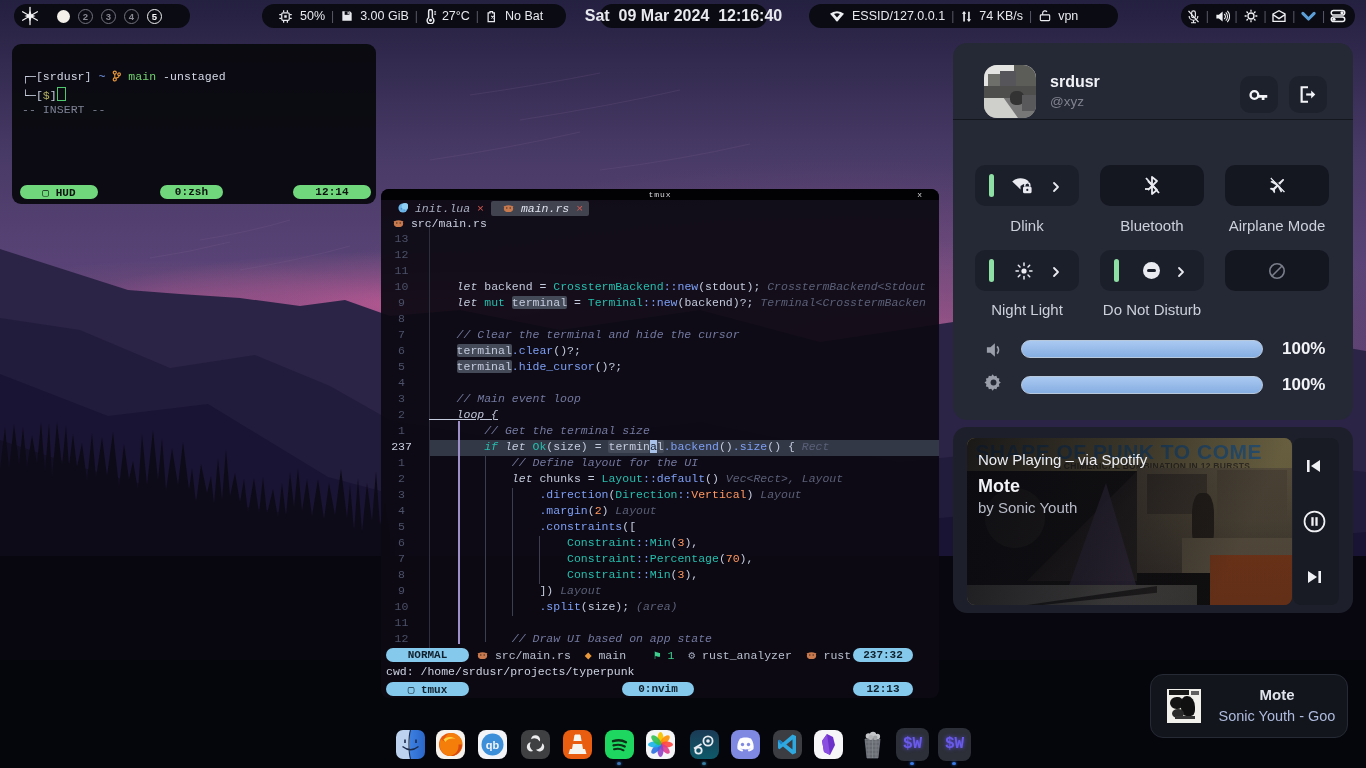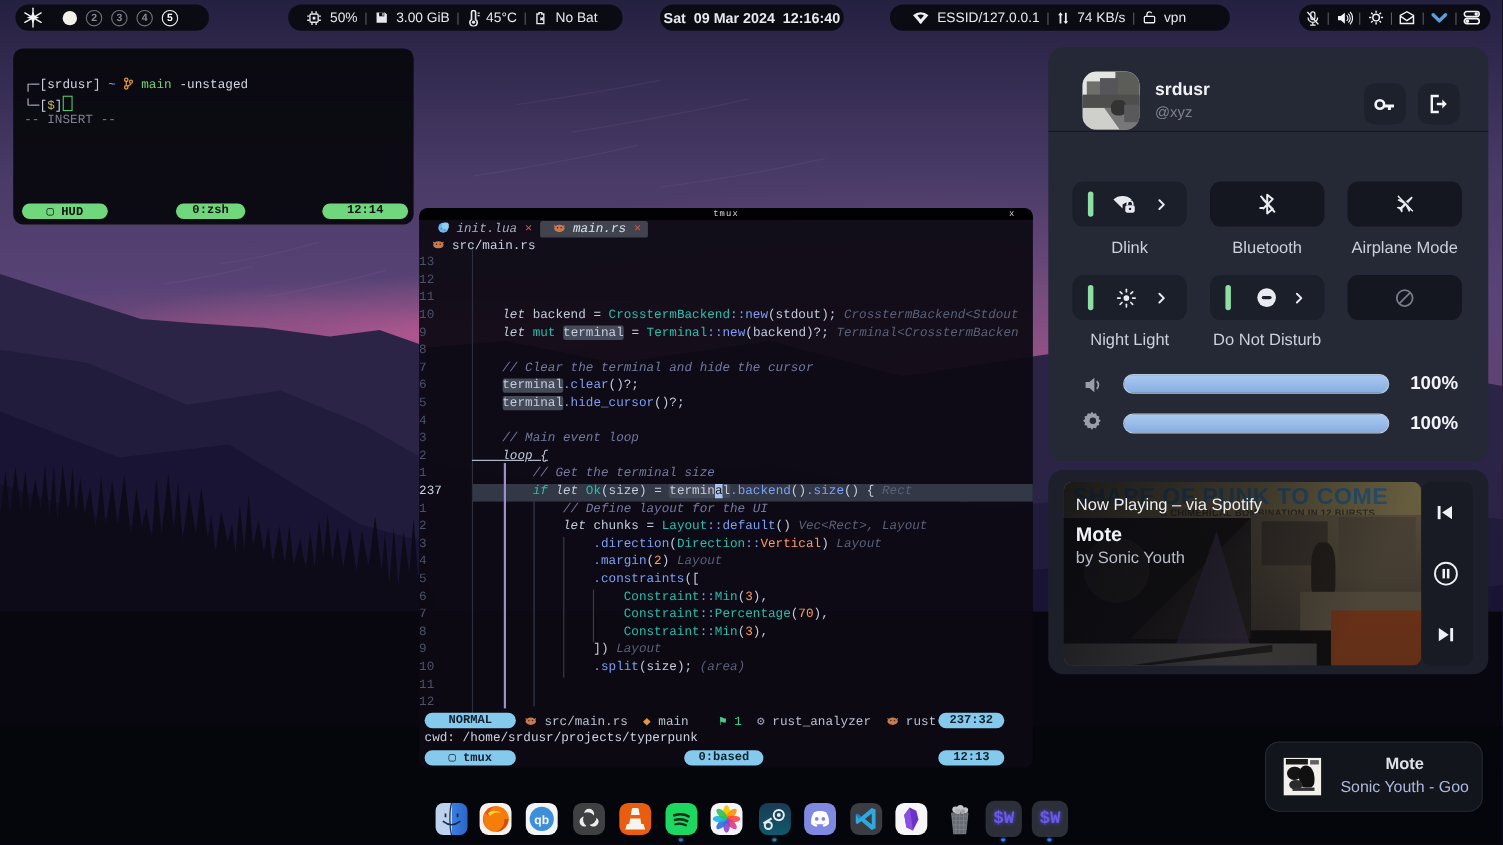--- a/index.html
+++ b/index.html
@@ -10,21 +10,21 @@
 .pill{position:absolute;top:4px;height:24px;background:#0b0b13;border-radius:13px;display:flex;align-items:center;color:#e8e9ef;font-size:13px;white-space:nowrap;}
 .sep{color:#5a5a68;margin:0 6px;font-size:12px;}
 .wsdot{width:13px;height:13px;border-radius:50%;border:1.5px solid #72727e;color:#8a8a94;font-size:9.5px;font-weight:bold;display:flex;align-items:center;justify-content:center;margin-left:8px;}
 
 #hud{left:12px;top:44px;width:364px;height:160px;background:rgba(9,8,14,0.94);border-radius:9px;font-family:"Liberation Mono",monospace;font-size:11.5px;letter-spacing:0.05px;}
 .gpill{position:absolute;height:14px;background:#70d77c;border-radius:7px;color:#0d1410;font-family:"Liberation Mono",monospace;font-size:11px;font-weight:bold;display:flex;align-items:center;justify-content:center;}
 
 #tmx{left:381px;top:189px;width:558px;height:509px;background:rgba(13,10,19,0.94);border-radius:8px;font-family:"Liberation Mono",monospace;}
 #tmxtitle{position:absolute;left:0;top:0;width:100%;height:11px;background:#020204;border-radius:8px 8px 0 0;color:#d8d8dc;font-size:8px;letter-spacing:1px;}
 .cl{position:absolute;left:0;width:558px;height:16px;font-size:11.5px;white-space:pre;display:flex;}
-.ln{width:41px;text-align:left;color:#4b5169;flex:none;}
+.ln{width:41px;text-align:center;color:#4b5169;flex:none;}
 .lc{padding-left:7px;color:#c3cbdd;}
 .cmt{color:#7379a0;font-style:italic;}
 .tealc{color:#25bfae;}
 .bluec{color:#7d9ff5;}
 .orangec{color:#fe9860;}
 .inlay{color:#5a6078;font-style:italic;}
 .bpill{position:absolute;height:14px;background:#85c9ec;border-radius:7px;color:#10202c;font-family:"Liberation Mono",monospace;font-size:11px;font-weight:bold;display:flex;align-items:center;justify-content:center;}
 
 #cc{left:953px;top:43px;width:400px;height:377px;background:#252936;border-radius:14px;}
 #media{left:953px;top:427px;width:400px;height:186px;background:#1d202b;border-radius:14px;}
@@ -113,29 +113,29 @@
         <rect x="8" y="4" width="8" height="6" fill="#0b0b13"></rect>
         <rect x="13" y="5" width="2" height="4" fill="#e8e9ef"></rect>
       </svg>
     <span style="margin-left:6px;">3.00 GiB</span>
       <span class="sep">|</span>
     <svg width="13" height="15" viewBox="0 0 14 16" fill="none" stroke="#e8e9ef" stroke-width="1.6">
         <path d="M5 2.5a2 2 0 0 1 4 0v6.8a3.6 3.6 0 1 1-4 0Z"></path>
         <circle cx="7" cy="12" r="1.6" fill="#e8e9ef" stroke="none"></circle>
         <path d="M11 3h2M11 5.5h2" stroke-width="1.2"></path>
       </svg>
-    <span style="margin-left:5px;">45°C</span>
+    <span style="margin-left:5px;">27°C</span>
       <span class="sep">|</span>
     <svg width="15" height="15" viewBox="0 0 24 24" fill="none" stroke="#e8e9ef" stroke-width="2">
         <path d="M8 6V4h4v2h3v14H5V6Z"></path>
         <path d="M10 11l4 4M14 11l-4 4" stroke-width="1.8"></path>
       </svg>
     <span style="margin-left:5px;">No Bat</span>
   </div>
-  <div class="pill" style="left:600px;width:167px;justify-content:center;font-weight:bold;font-size:13px;">Sat&nbsp;&nbsp;09 Mar 2024&nbsp;&nbsp;12:16:40</div>
+  <div class="pill" style="left:600px;width:167px;justify-content:center;font-weight:bold;font-size:16px;">Sat&nbsp;&nbsp;09 Mar 2024&nbsp;&nbsp;12:16:40</div>
   <div class="pill" style="left:809px;width:289px;padding-left:20px;font-size:12.5px;">
     <svg width="16" height="13" viewBox="0 0 24 18">
         <path d="M12 17 L1.5 5 A16 16 0 0 1 22.5 5 Z" fill="#eceef2"></path>
         <path d="M12 10.5 L7.5 5.4 A9 9 0 0 1 16.5 5.4 Z" fill="#0b0b13"></path>
         <circle cx="12" cy="14" r="2.2" fill="#eceef2"></circle>
       </svg>
     <span style="margin-left:7px;">ESSID/127.0.0.1</span>
       <span class="sep">|</span>
     <svg width="13" height="13" viewBox="0 0 24 24" fill="#eceef2">
         <path d="M8 21V7H5.5L9.5 2l4 5H11v14Z" transform="translate(-2,0)"></path>
@@ -228,21 +228,21 @@
   <div class="cl" style="top:271.7px;"><span class="ln">2</span><span class="lc" style="white-space:pre;"><span style="color:#c3cbdd;">            </span><span style="color:#c3cbdd;font-style:italic;">let</span><span style="color:#c3cbdd;"> chunks = </span><span class="tealc">Layout</span><span class="bluec">::default</span><span style="color:#c3cbdd;">() </span><span class="inlay">Vec&lt;Rect&gt;, Layout</span></span></div>
   <div class="cl" style="top:287.7px;"><span class="ln">3</span><span class="lc" style="white-space:pre;"><span style="color:#c3cbdd;">                </span><span class="bluec">.direction</span><span style="color:#c3cbdd;">(</span><span class="tealc">Direction</span><span class="bluec">::</span><span class="orangec">Vertical</span><span style="color:#c3cbdd;">) </span><span class="inlay">Layout</span></span></div>
   <div class="cl" style="top:303.7px;"><span class="ln">4</span><span class="lc" style="white-space:pre;"><span style="color:#c3cbdd;">                </span><span class="bluec">.margin</span><span style="color:#c3cbdd;">(</span><span class="orangec">2</span><span style="color:#c3cbdd;">) </span><span class="inlay">Layout</span></span></div>
   <div class="cl" style="top:319.7px;"><span class="ln">5</span><span class="lc" style="white-space:pre;"><span style="color:#c3cbdd;">                </span><span class="bluec">.constraints</span><span style="color:#c3cbdd;">([</span></span></div>
   <div class="cl" style="top:335.7px;"><span class="ln">6</span><span class="lc" style="white-space:pre;"><span style="color:#c3cbdd;">                    </span><span class="tealc">Constraint</span><span class="bluec">::</span><span class="tealc">Min</span><span style="color:#c3cbdd;">(</span><span class="orangec">3</span><span style="color:#c3cbdd;">),</span></span></div>
   <div class="cl" style="top:351.7px;"><span class="ln">7</span><span class="lc" style="white-space:pre;"><span style="color:#c3cbdd;">                    </span><span class="tealc">Constraint</span><span class="bluec">::</span><span class="tealc">Percentage</span><span style="color:#c3cbdd;">(</span><span class="orangec">70</span><span style="color:#c3cbdd;">),</span></span></div>
   <div class="cl" style="top:367.7px;"><span class="ln">8</span><span class="lc" style="white-space:pre;"><span style="color:#c3cbdd;">                    </span><span class="tealc">Constraint</span><span class="bluec">::</span><span class="tealc">Min</span><span style="color:#c3cbdd;">(</span><span class="orangec">3</span><span style="color:#c3cbdd;">),</span></span></div>
   <div class="cl" style="top:383.7px;"><span class="ln">9</span><span class="lc" style="white-space:pre;"><span style="color:#c3cbdd;">                ]) </span><span class="inlay">Layout</span></span></div>
   <div class="cl" style="top:399.7px;"><span class="ln">10</span><span class="lc" style="white-space:pre;"><span style="color:#c3cbdd;">                </span><span class="bluec">.split</span><span style="color:#c3cbdd;">(size); </span><span class="inlay">(area)</span></span></div>
   <div class="cl" style="top:415.7px;"><span class="ln">11</span><span class="lc" style="white-space:pre;"></span></div>
-  <div class="cl" style="top:431.7px;"><span class="ln">12</span></div>
+  <div class="cl" style="top:431.7px;"><span class="ln">12</span><span class="lc" style="white-space:pre;"><span class="cmt">            // Draw UI based on app state</span></span></div>
     </div>
 <div class="abs" style="left:110px;top:12px;width:98px;height:15px;background:#41434f;border-radius:2px;"></div>
 <div class="abs" style="left:17px;top:13px;font-size:11.5px;font-style:italic;color:#a8aec0;white-space:pre;"><svg width="10" height="10" viewBox="0 0 12 12" style="vertical-align:-1px;">
         <circle cx="6" cy="6" r="5.5" fill="#6cb5e8"></circle>
         <circle cx="8.5" cy="4" r="4" fill="#8ed0f5"></circle>
         <circle cx="4" cy="7" r="1" fill="#4a90c8"></circle>
         <circle cx="7.5" cy="8.5" r="0.8" fill="#4a90c8"></circle>
       </svg> <span>init.lua</span> <span style="color:#d4594f;font-style:normal;">×</span></div>
 <div class="abs" style="left:122px;top:13px;font-size:11.5px;font-style:italic;color:#dfe3ee;white-space:pre;"><svg width="11" height="8" viewBox="0 0 16 12" style="vertical-align:0px;">
         <ellipse cx="8" cy="7" rx="7" ry="5" fill="#c8794e"></ellipse>
@@ -264,21 +264,21 @@
         <path d="M1 3 L3 5 M15 3 L13 5" stroke="#c8794e" stroke-width="1.5"></path>
       </svg> src/main.rs  <span style="color:#e8983a;">◆</span> main    <span style="color:#3ecf8e;">⚑</span> <span style="color:#3ecf8e;">1</span>  <span style="color:#9aa0b4;">⚙</span> rust_analyzer  <svg width="11" height="8" viewBox="0 0 16 12" style="vertical-align:0px;">
         <ellipse cx="8" cy="7" rx="7" ry="5" fill="#c8794e"></ellipse>
         <circle cx="5.5" cy="6" r="1" fill="#3a2417"></circle>
         <circle cx="10.5" cy="6" r="1" fill="#3a2417"></circle>
         <path d="M1 3 L3 5 M15 3 L13 5" stroke="#c8794e" stroke-width="1.5"></path>
       </svg> rust</div>
 <div class="bpill" style="left:472px;top:459px;width:60px;">237:32</div>
 <div class="abs" style="left:5px;top:476px;font-size:11.5px;color:#ccd2e0;white-space:pre;">cwd: /home/srdusr/projects/typerpunk</div>
 <div class="bpill" style="left:5px;top:493px;width:83px;">▢ tmux</div>
-<div class="bpill" style="left:241px;top:493px;width:72px;">0:based</div>
+<div class="bpill" style="left:241px;top:493px;width:72px;">0:nvim</div>
 <div class="bpill" style="left:472px;top:493px;width:60px;">12:13</div>
 </div>
 
 <div id="cc" class="abs">
   <div class="abs" style="left:31px;top:22px;width:52px;height:53px;border-radius:13px;overflow:hidden;background:#9a9a9a;">
     <div class="abs" style="left:0;top:0;width:52px;height:22px;background:#e4e4e2;"></div>
     <div class="abs" style="left:30px;top:0;width:22px;height:30px;background:#5c5c58;"></div>
     <div class="abs" style="left:4px;top:9px;width:14px;height:13px;background:#6e6e6a;"></div>
     <div class="abs" style="left:16px;top:6px;width:16px;height:17px;background:#55555a;"></div>
     <div class="abs" style="left:0px;top:21px;width:52px;height:14px;background:#4e4e4c;"></div>

